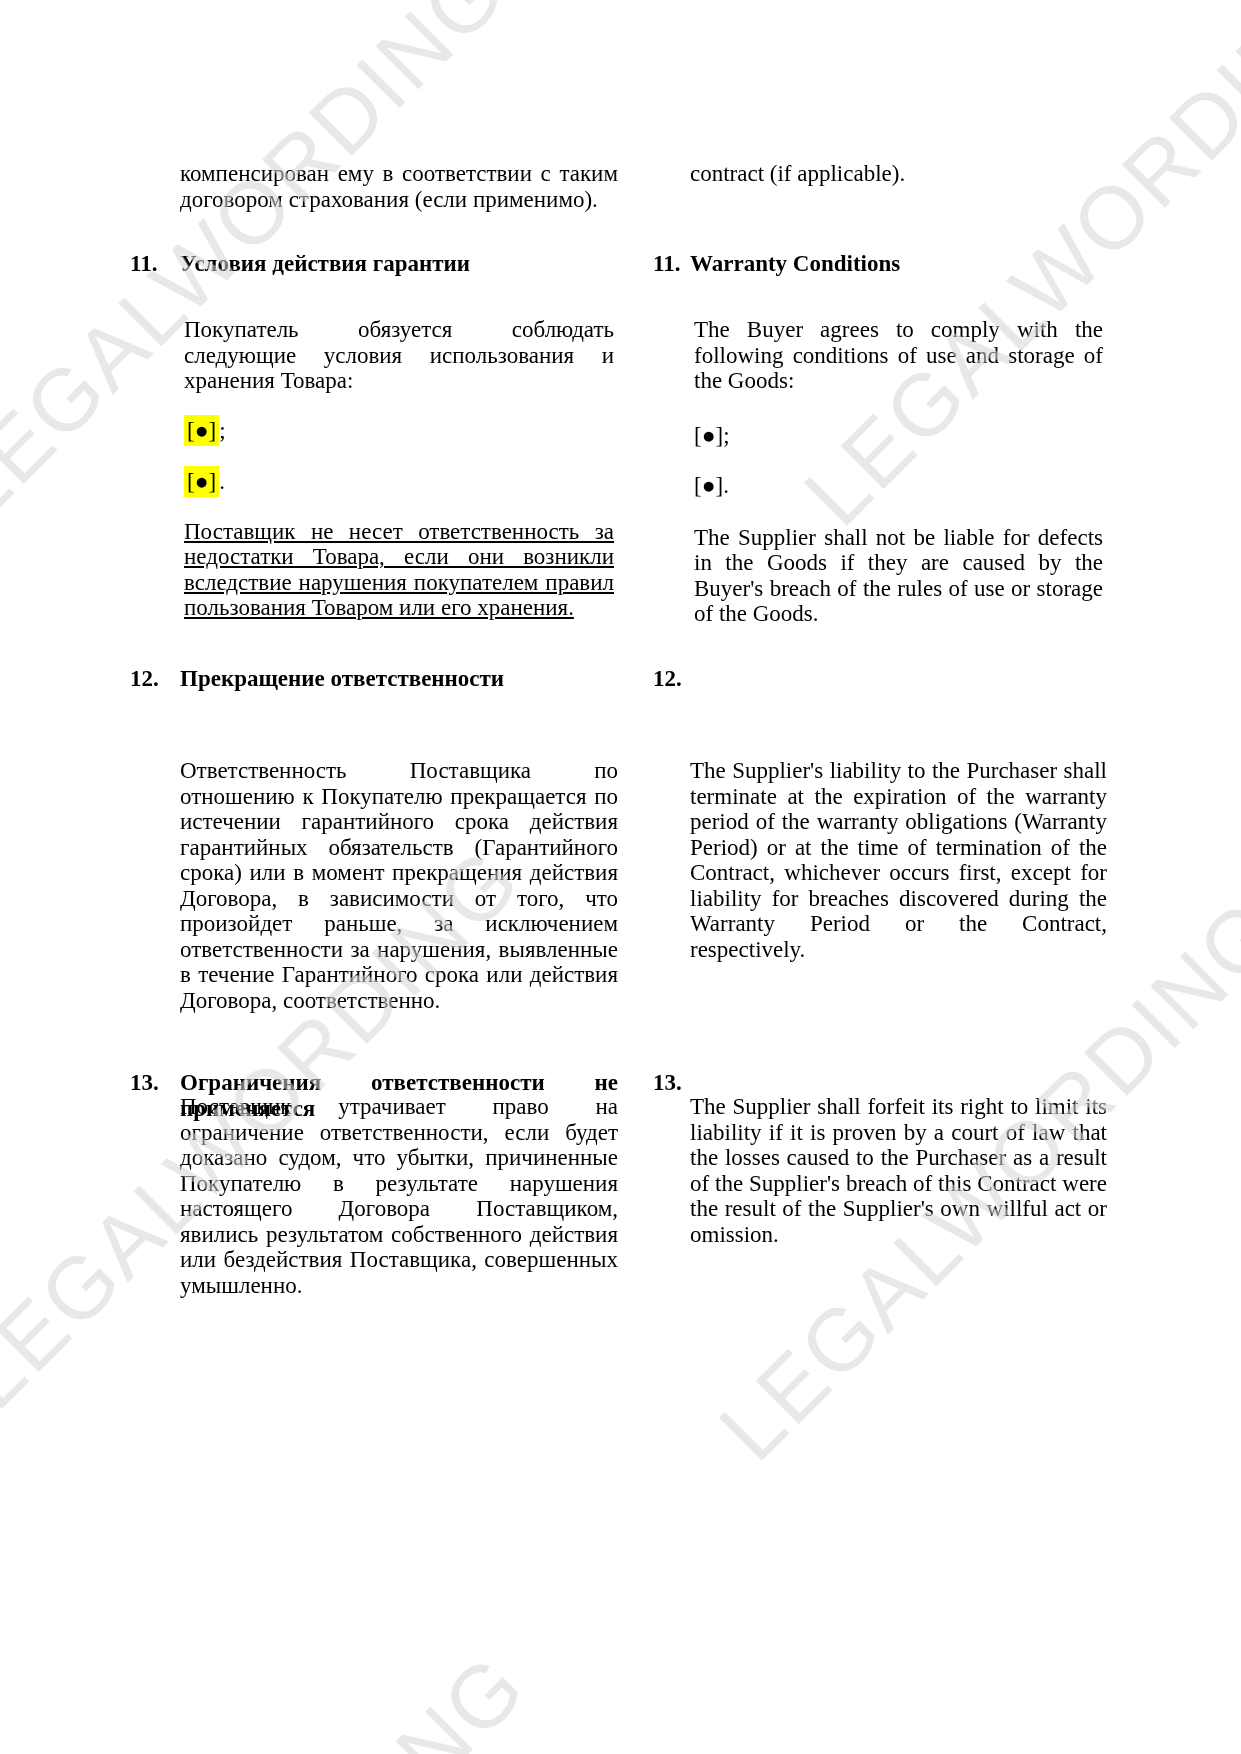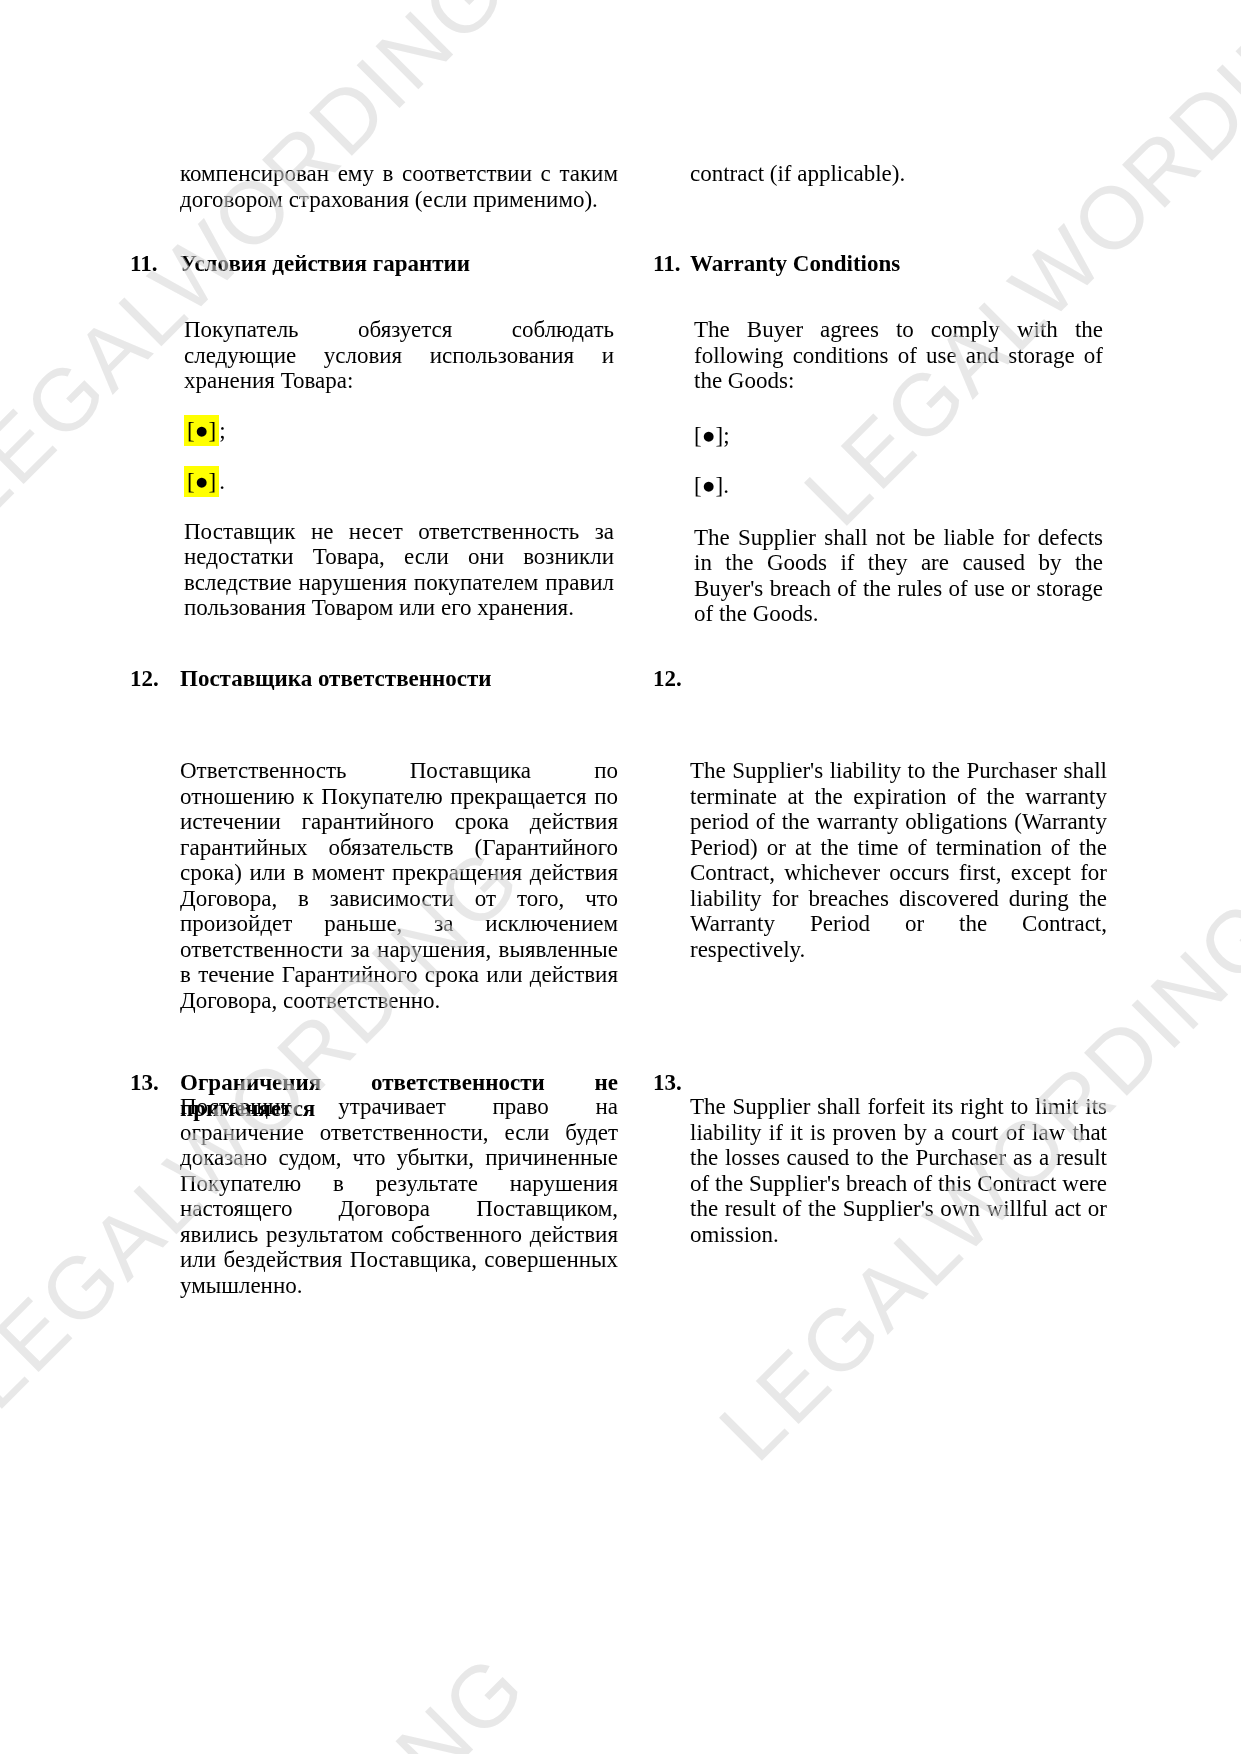--- a/index.html
+++ b/index.html
@@ -18,21 +18,21 @@
   }
   .num, .cell {
     font-size:23px; line-height:25.5px;
   }
   .num { font-weight:bold; }
   .cell { text-align:justify; }
   .cell.heading { font-weight:bold; }
   .cell p { margin:4px; }
   .ru-b1 { margin-top:24px !important; }
   .ru-b2 { margin-top:26px !important; }
-  .ru-p2 { margin-top:24px !important; }
+  .ru-p2 { margin-top:24px !important;text-decoration:underline; }
   .en-b1 { margin-top:29px !important; }
   .en-b2 { margin-top:25px !important; }
   .en-p2 { margin-top:26px !important; }
   .hl { background:#ffff00; padding:3px 3px; }
   .wm {
     position:absolute;
     font-family:"Liberation Sans", sans-serif;
     font-size:88px;
     letter-spacing:3px;
     white-space:nowrap;
@@ -74,21 +74,21 @@
   <div class="cell">
     <p>The Buyer agrees to comply with the following conditions of use and storage of the Goods:</p>
     <p class="en-b1">[●];</p>
     <p class="en-b2">[●].</p>
     <p class="en-p2">The Supplier shall not be liable for defects in the Goods if they are caused by the Buyer's breach of the rules of use or storage of the Goods.</p>
   </div>
 </div>
 
 <div class="row" style="top:666px">
   <div class="num">12.</div>
-  <div class="cell heading">Поставщика ответственности</div>
+  <div class="cell heading">Прекращение ответственности</div>
   <div></div>
   <div class="num">12.</div>
 </div>
 
 <div class="row" style="top:758px">
   <div class="num"></div>
   <div class="cell">Ответственность Поставщика по отношению к Покупателю прекращается по истечении гарантийного срока действия гарантийных обязательств (Гарантийного срока) или в момент прекращения действия Договора, в зависимости от того, что произойдет раньше, за исключением ответственности за нарушения, выявленные в течение Гарантийного срока или действия Договора, соответственно.</div>
   <div></div>
   <div class="num"></div>
   <div class="cell">The Supplier's liability to the Purchaser shall terminate at the expiration of the warranty period of the warranty obligations (Warranty Period) or at the time of termination of the Contract, whichever occurs first, except for liability for breaches discovered during the Warranty Period or the Contract, respectively.</div>

